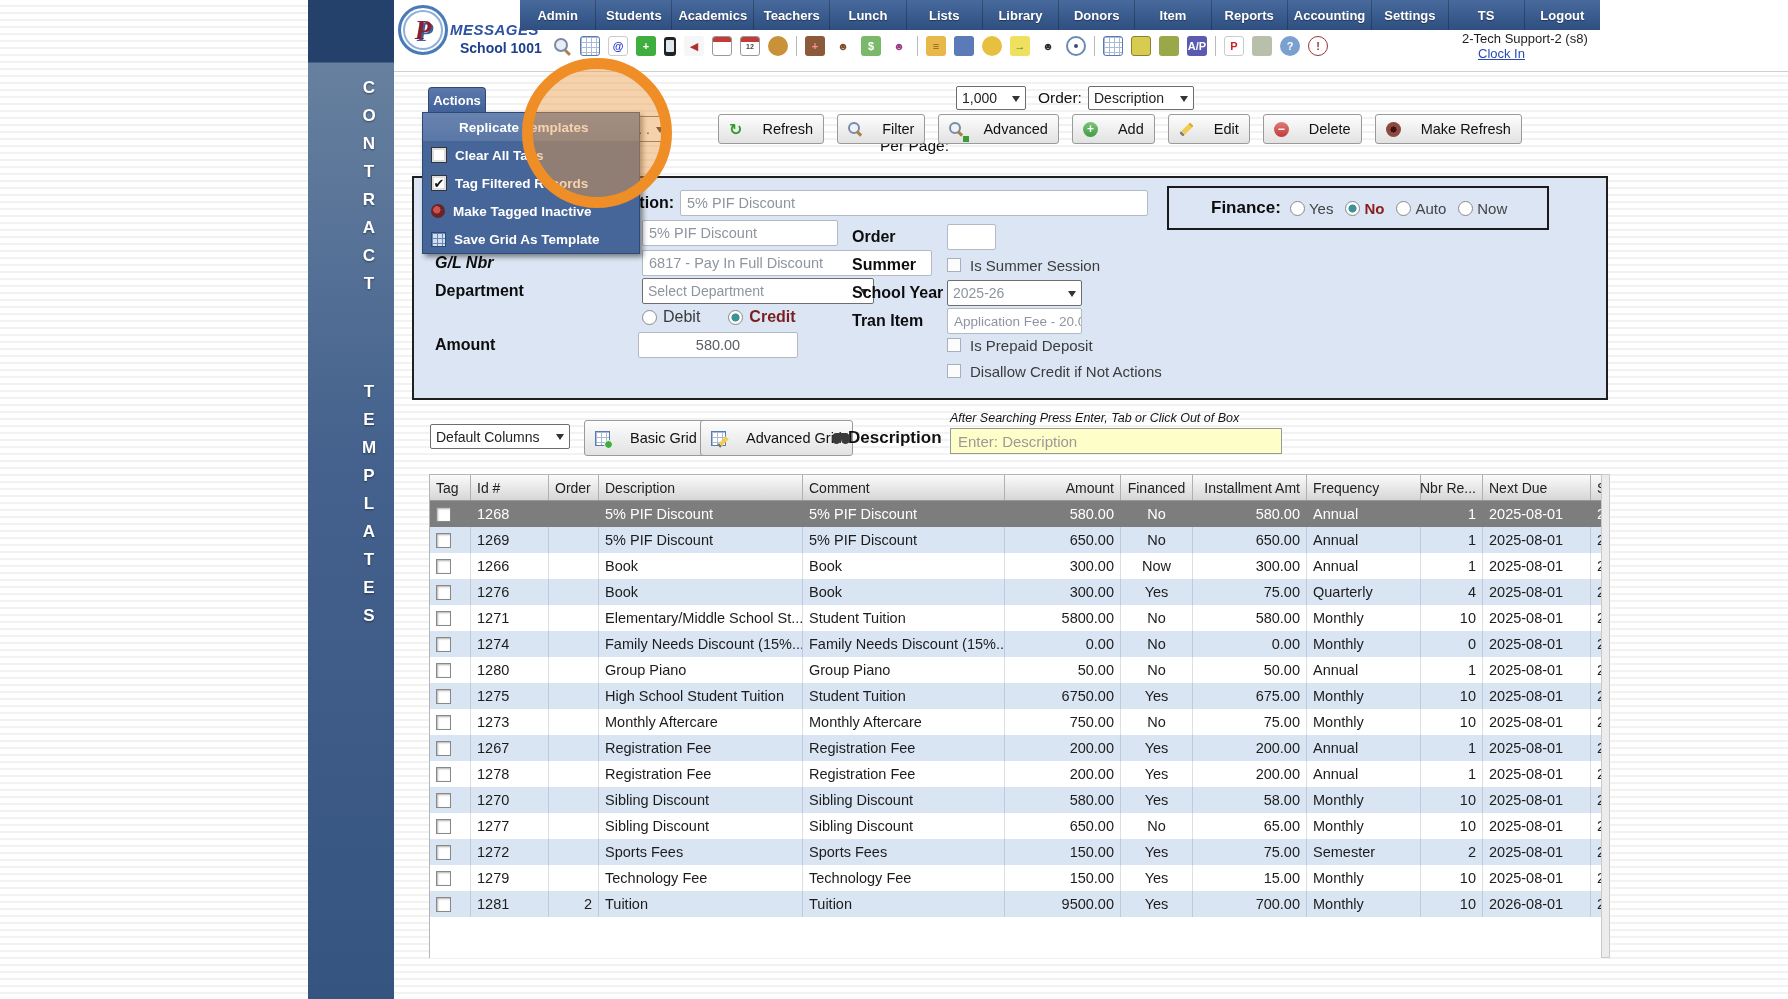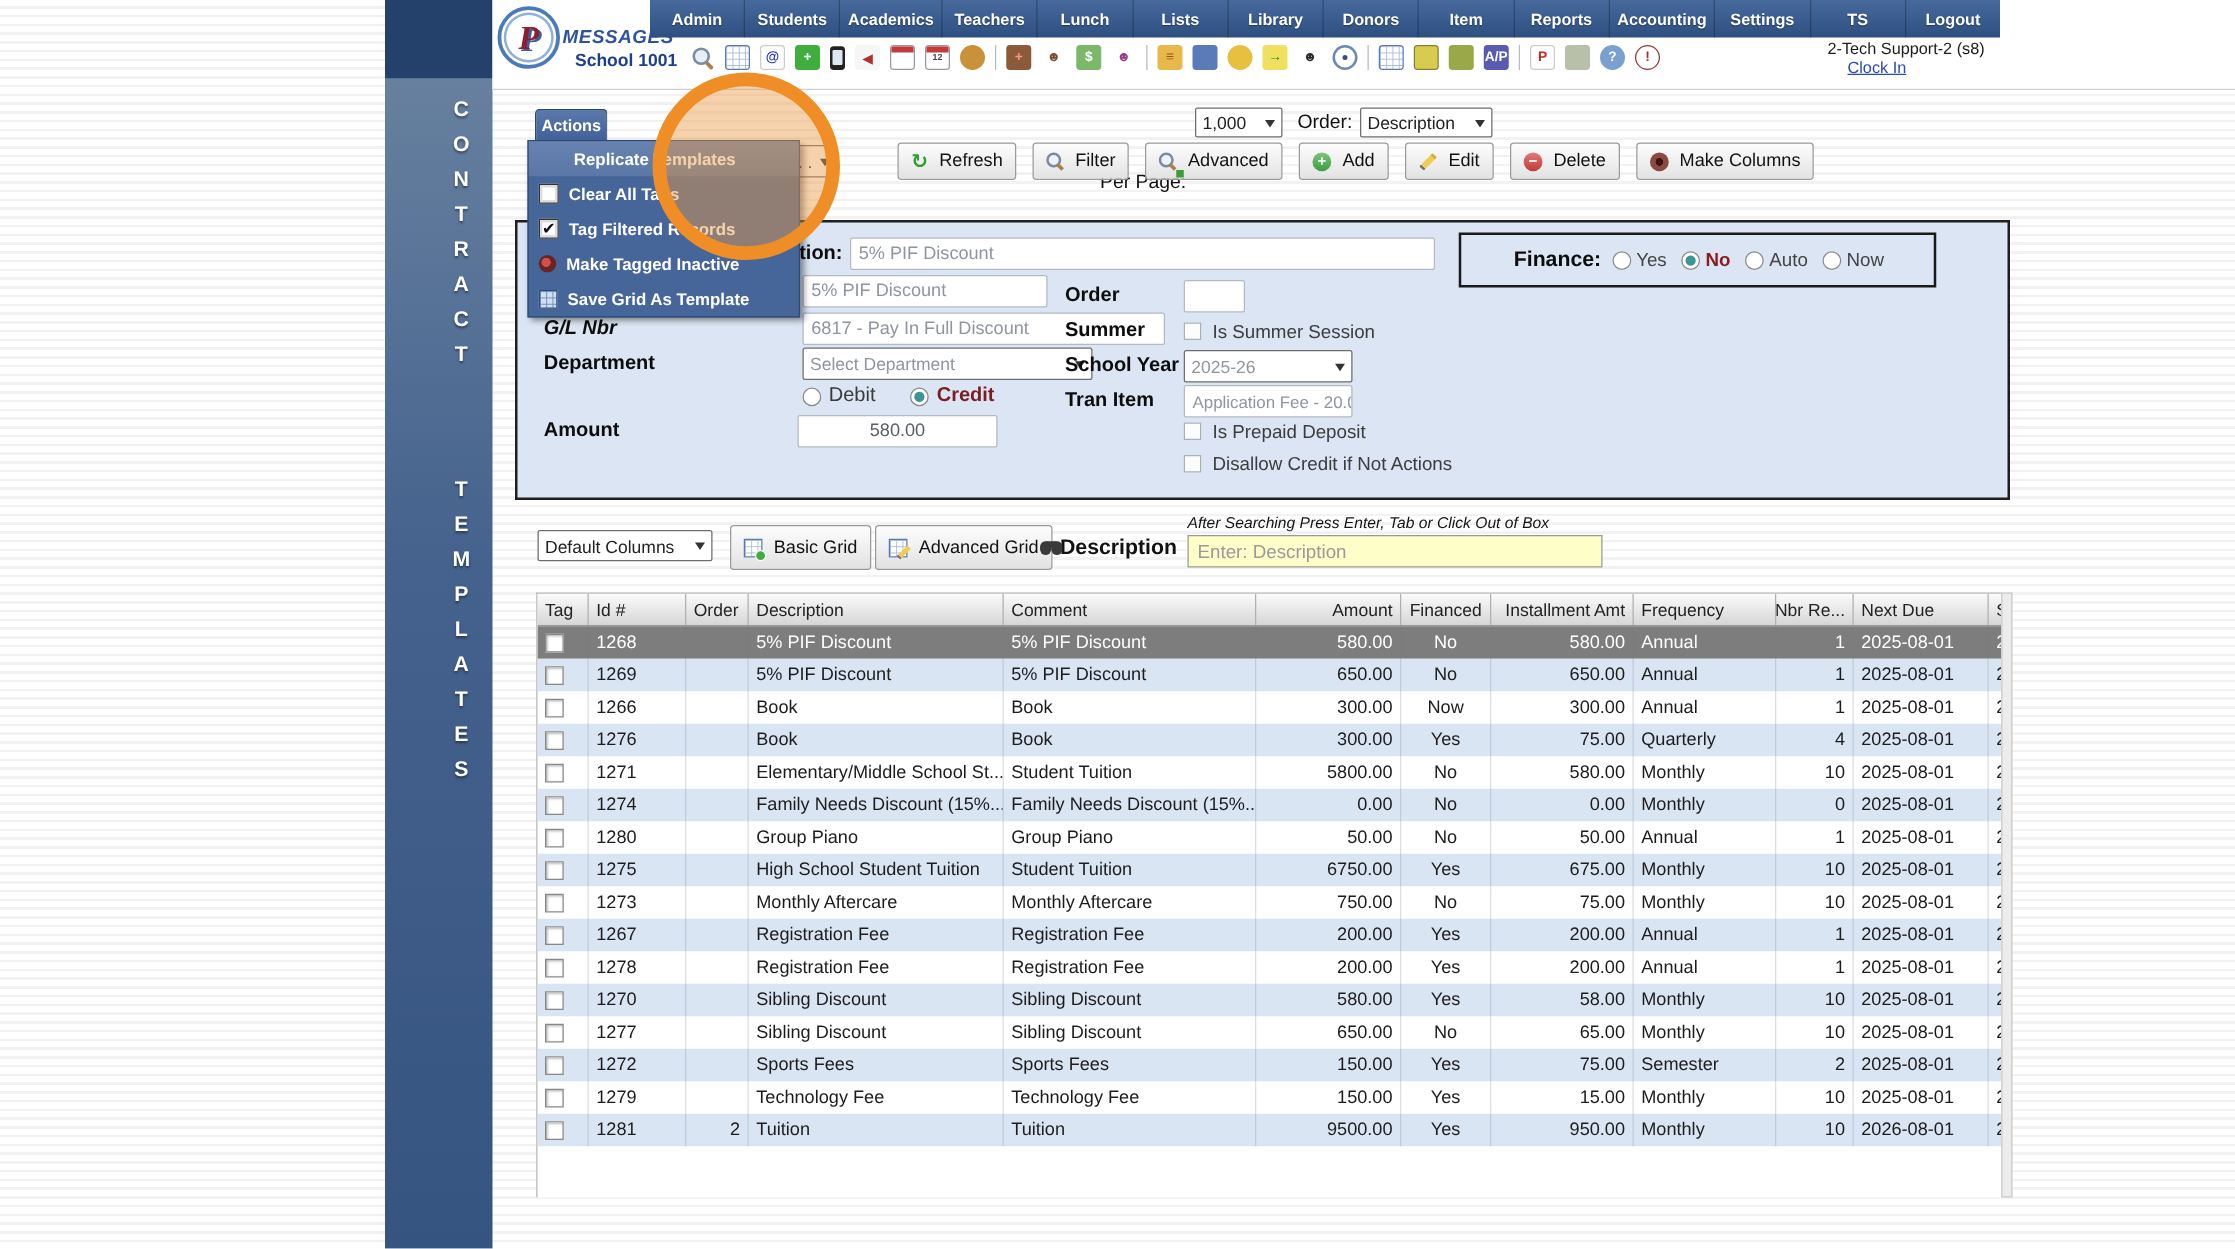--- a/index.html
+++ b/index.html
@@ -65,21 +65,21 @@
   .plain-label { font-size:15.5px; color:#111; }
   .sel { background:#fff; border:1px solid #6e6e6e; border-radius:2px; display:flex; align-items:center;
     justify-content:space-between; padding:0 5px; font-size:14px; color:#222; cursor:pointer; }
   .sel::after { content:""; border:4px solid transparent; border-top:6px solid #333; margin-left:6px; margin-top:5px; }
   .sel .gray { color:#8e959e; }
 
   
   .hidden-select { left:556px; top:116px; width:114px; height:26px; z-index:10; justify-content:flex-end; }
   .btn-row { left:718px; top:114px; display:flex; gap:13px; height:30px; }
   .btn { background:linear-gradient(180deg,#fdfdfd,#e2e2e2); border:1px solid #9a9a9a; border-radius:3px;
-    display:flex; align-items:center; gap:9px; padding:0 10px; font-size:14.5px; color:#111; cursor:pointer; white-space:nowrap; }
+    display:flex; align-items:center; gap:20px; padding:0 10px; font-size:14.5px; color:#111; cursor:pointer; white-space:nowrap; }
   .bicon { position:relative; display:inline-flex; align-items:center; justify-content:center; }
   .bicon-refresh::before { content:"\21BB"; color:#2f9e2f; font-weight:bold; font-size:16px; }
   .bicon-filter,.bicon-advanced { width:14px; height:14px; }
   .bicon-filter::before,.bicon-advanced::before { content:""; width:8px; height:8px; border:2px solid #7a8aa5;
     border-radius:50%; position:absolute; left:0; top:0; background:#eef3fa; }
   .bicon-filter::after,.bicon-advanced::after { content:""; width:6px; height:3px; background:#a8824a;
     position:absolute; right:0; bottom:1px; transform:rotate(45deg); }
   .bicon-advanced { box-shadow:10px 10px 0 -4px #3a9d3a; }
   .bicon-add,.bicon-delete,.bicon-inactive { width:15px; height:15px; border-radius:50%; color:#fff; font-size:12px; font-weight:bold; }
   .bicon-add { background:linear-gradient(180deg,#7cc47c,#3f9d3f); }
@@ -308,21 +308,21 @@
       <div class="btn">
         <span class="bicon bicon-edit"></span>
         <span>Edit</span>
       </div>
       <div class="btn">
         <span class="bicon bicon-delete">−</span>
         <span>Delete</span>
       </div>
       <div class="btn">
         <span class="bicon bicon-inactive"></span>
-        <span>Make Columns</span>
+        <span>Make Refresh</span>
       </div>
     </div>
 
   <div class="abs form-panel">
     <div class="lbl" style="left:80px; top:16px; width:180px; text-align:right;">Description:</div>
     <div class="inp" style="left:266px; top:12px; width:468px; height:26px;">5% PIF Discount</div>
 
     <div class="lbl" style="left:60px; top:46px; width:163px; text-align:right;">Comment:</div>
     <div class="inp" style="left:228px; top:42px; width:196px; height:26px;">5% PIF Discount</div>
 
@@ -664,21 +664,21 @@
       <div class="tr alt">
         <div class="td" style="width: 41px;">
           <span class="tcb"></span>
         </div>
         <div class="td" style="width: 78px;">1281</div>
         <div class="td a-r" style="width: 50px;">2</div>
         <div class="td" style="width: 204px;">Tuition</div>
         <div class="td" style="width: 202px;">Tuition</div>
         <div class="td a-r" style="width: 116px;">9500.00</div>
         <div class="td a-c" style="width: 72px;">Yes</div>
-        <div class="td a-r" style="width: 114px;">950.00</div>
+        <div class="td a-r" style="width: 114px;">700.00</div>
         <div class="td" style="width: 114px;">Monthly</div>
         <div class="td a-r" style="width: 62px;">10</div>
         <div class="td" style="width: 108px;">2026-08-01</div>
         <div class="td" style="width: 40px;">2</div>
       </div>
     </div>
   <div class="abs right-strip"></div>
 
   <div class="abs menu" id="actions-menu">
       <div class="menu-item hl">

